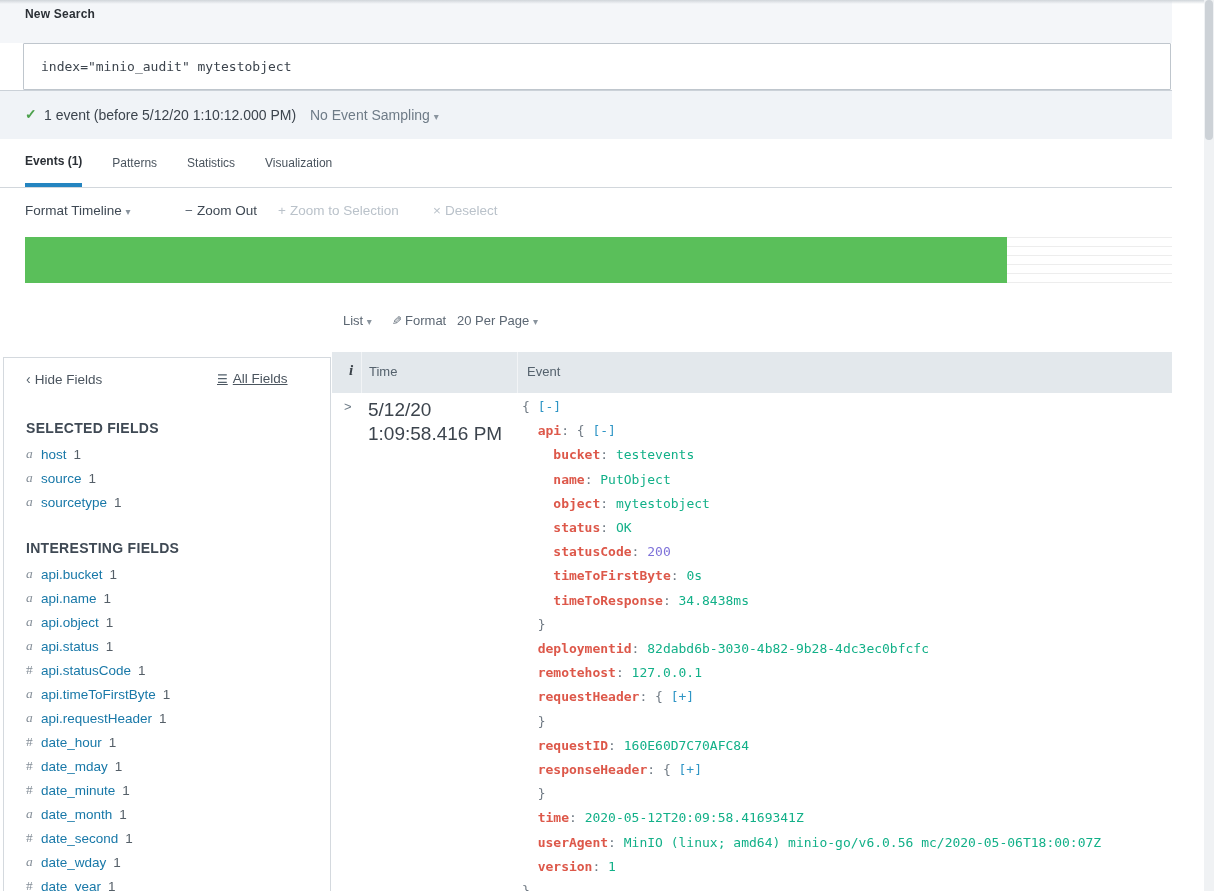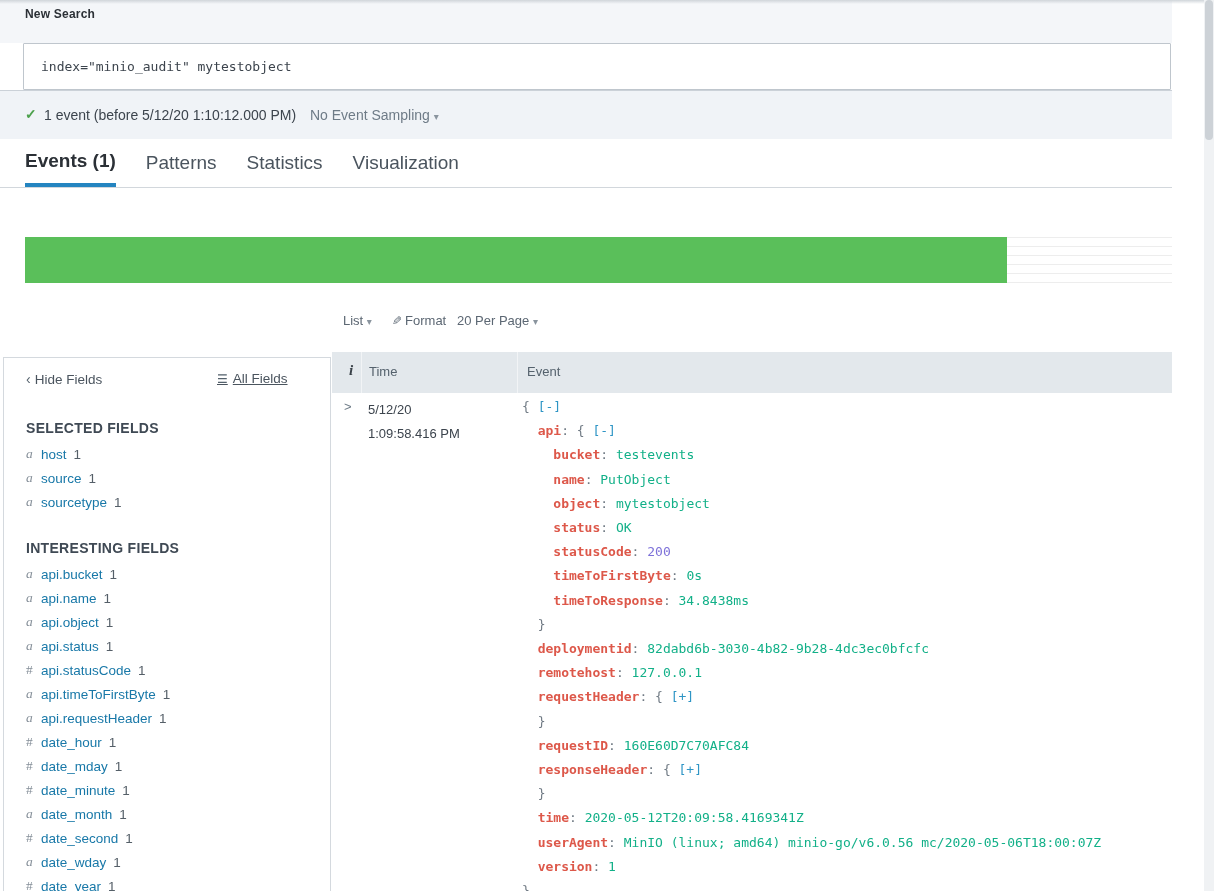--- a/index.html
+++ b/index.html
@@ -20,21 +20,21 @@
   
   .info-bar { position:absolute; left:0; top:90px; width:1172px; height:49px;
     background:#f0f3f7; border-top:1px solid #cbd1d8; }
   .check-icon { position:absolute; left:25px; top:15px; color:#4da14d; font-size:14px; font-weight:bold; }
   .event-summary { position:absolute; left:44px; top:16px; font-size:14px; color:#3c444d; }
   .sampling { position:absolute; left:310px; top:16px; font-size:14px; color:#6e7b87; cursor:pointer; }
   .caret { font-size:10px; color:#8a949e; }
   
   .tabs-row { position:absolute; left:0; top:139px; width:1172px; height:49px; background:#fff;
     border-bottom:1px solid #d2d7dc; display:flex; align-items:stretch; padding-left:25px; }
-  .tab { display:flex; align-items:center; margin-right:30px; font-size:19px; color:#4a545e; cursor:pointer; }
+  .tab { display:flex; align-items:center; margin-right:30px; font-size:12px; color:#4a545e; cursor:pointer; }
   .tab.active { color:#2b3036; font-weight:700; border-bottom:4px solid #2484c0; }
   
   .controls-row { position:absolute; left:0; top:188px; width:1172px; height:49px; background:#fff; }
   .ctl { position:absolute; top:15px; font-size:13.5px; color:#3f4954; cursor:pointer; white-space:nowrap; }
   .ctl .sym { color:#5c6773; margin-right:4px; }
   .ctl.disabled, .ctl.disabled .sym { color:#bac2ca; cursor:default; }
   
   .timeline { position:absolute; left:25px; top:237px; width:1147px; height:46px;
     background:repeating-linear-gradient(to bottom, #ededed 0 1px, transparent 1px 9px); }
   .timeline-bar { position:absolute; left:0; top:0; width:982px; height:46px; background:#5abf5a; cursor:pointer; }
@@ -55,21 +55,21 @@
   .ftype.a { font-style:italic; }
   .fname { color:#1878a8; margin-right:7px; }
   .fcount { color:#555f68; }
   
   .tbl-header { position:absolute; left:332px; top:352px; width:840px; height:41px; background:#e3e8ec; }
   .th-i { position:absolute; left:17px; top:10px; font-family:"Liberation Serif", serif; font-style:italic; font-weight:700; font-size:15px; color:#3a4249; }
   .th-time { position:absolute; left:37px; top:12px; font-size:13px; color:#55626d; }
   .th-event { position:absolute; left:195px; top:12px; font-size:13px; color:#55626d; }
   .th-div { position:absolute; top:0; width:1px; height:41px; background:#f2f4f6; }
   .expander { position:absolute; left:344px; top:399px; font-size:13px; color:#6e7b87; cursor:pointer; }
-  .time-cell { position:absolute; left:368px; top:398px; font-size:13px; color:#3c444d; line-height:24px; }
+  .time-cell { position:absolute; left:368px; top:398px; font-size:19px; color:#3c444d; line-height:24px; }
   .json { position:absolute; left:522px; top:395px; font-family:"DejaVu Sans Mono", monospace;
     font-size:13px; line-height:24.2px; white-space:pre; }
   .jk { color:#dd584a; font-weight:bold; }
   .js { color:#12b088; }
   .jn { color:#7d71d9; }
   .jp { color:#707a84; }
   .jt { color:#2e95c5; cursor:pointer; }
   
   .scrollbar { position:absolute; left:1204px; top:0; width:10px; height:891px; background:#f0f2f4; }
   .scroll-thumb { position:absolute; left:1px; top:0; width:8px; height:140px; background:#cdd2d7; border-radius:4px; }
@@ -93,20 +93,26 @@
     <span class="sampling"><span>No Event Sampling</span> <span class="caret">▾</span></span>
   </div>
 
   <div class="tabs-row">
     <div class="tab active">Events (1)</div>
     <div class="tab">Patterns</div>
     <div class="tab">Statistics</div>
     <div class="tab">Visualization</div>
   </div>
 
+  <div class="controls-row">
+    <span class="ctl" style="left:25px"><span>Format Timeline</span> <span class="caret">▾</span></span>
+    <span class="ctl" style="left:185px"><span class="sym">−</span><span>Zoom Out</span></span>
+    <span class="ctl disabled" style="left:278px"><span class="sym">+</span><span>Zoom to Selection</span></span>
+    <span class="ctl disabled" style="left:433px"><span class="sym">×</span><span>Deselect</span></span>
+  </div>
 
   <div class="timeline">
     <div class="timeline-bar"></div>
   </div>
 
   <span class="pag" style="left:343px"><span>List</span> <span class="caret">▾</span></span>
   <span class="pag" style="left:392px"><span class="pencil-icon">✎</span><span>Format</span></span>
   <span class="pag" style="left:457px"><span>20 Per Page</span> <span class="caret">▾</span></span>
 
   <div class="sidebar">

